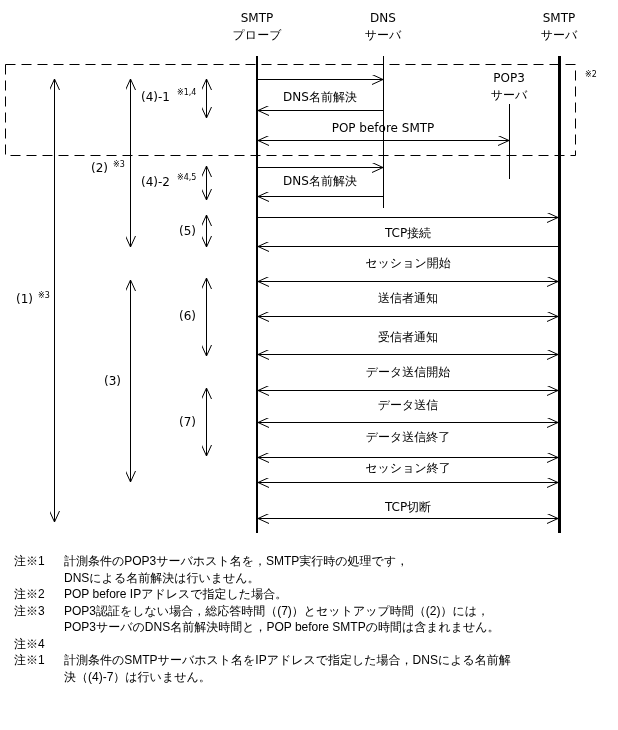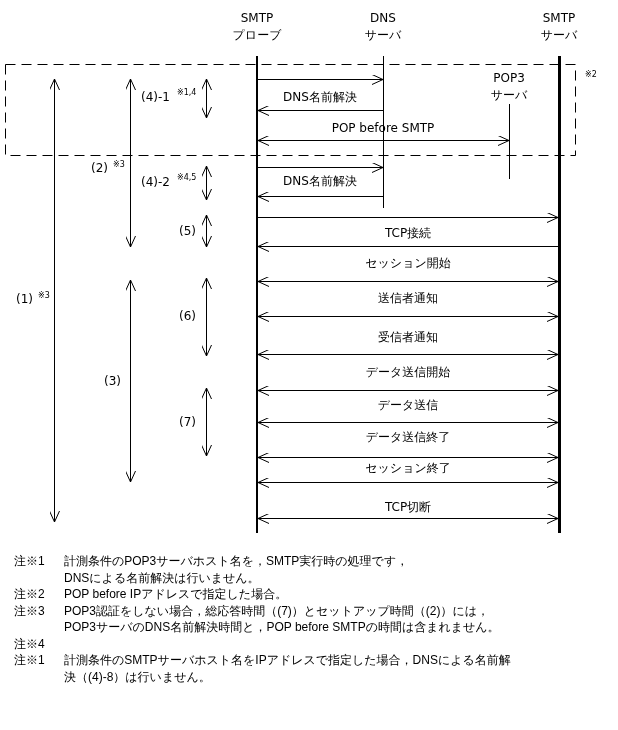--- a/index.html
+++ b/index.html
@@ -153,15 +153,15 @@
     <span class="note-mark">注※3</span>
     <span class="note-body">POP3認証をしない場合，総応答時間（(7)）とセットアップ時間（(2)）には，
 POP3サーバのDNS名前解決時間と，POP before SMTPの時間は含まれません。</span>
   </div>
   <div class="note">
     <span class="note-mark">注※4</span>
   </div>
   <div class="note">
     <span class="note-mark">注※1</span>
     <span class="note-body">計測条件のSMTPサーバホスト名をIPアドレスで指定した場合，DNSによる名前解
-決（(4)-8）は行いません。</span>
+決（(4)-7）は行いません。</span>
   </div>
 </div>
 
 </body></html>

